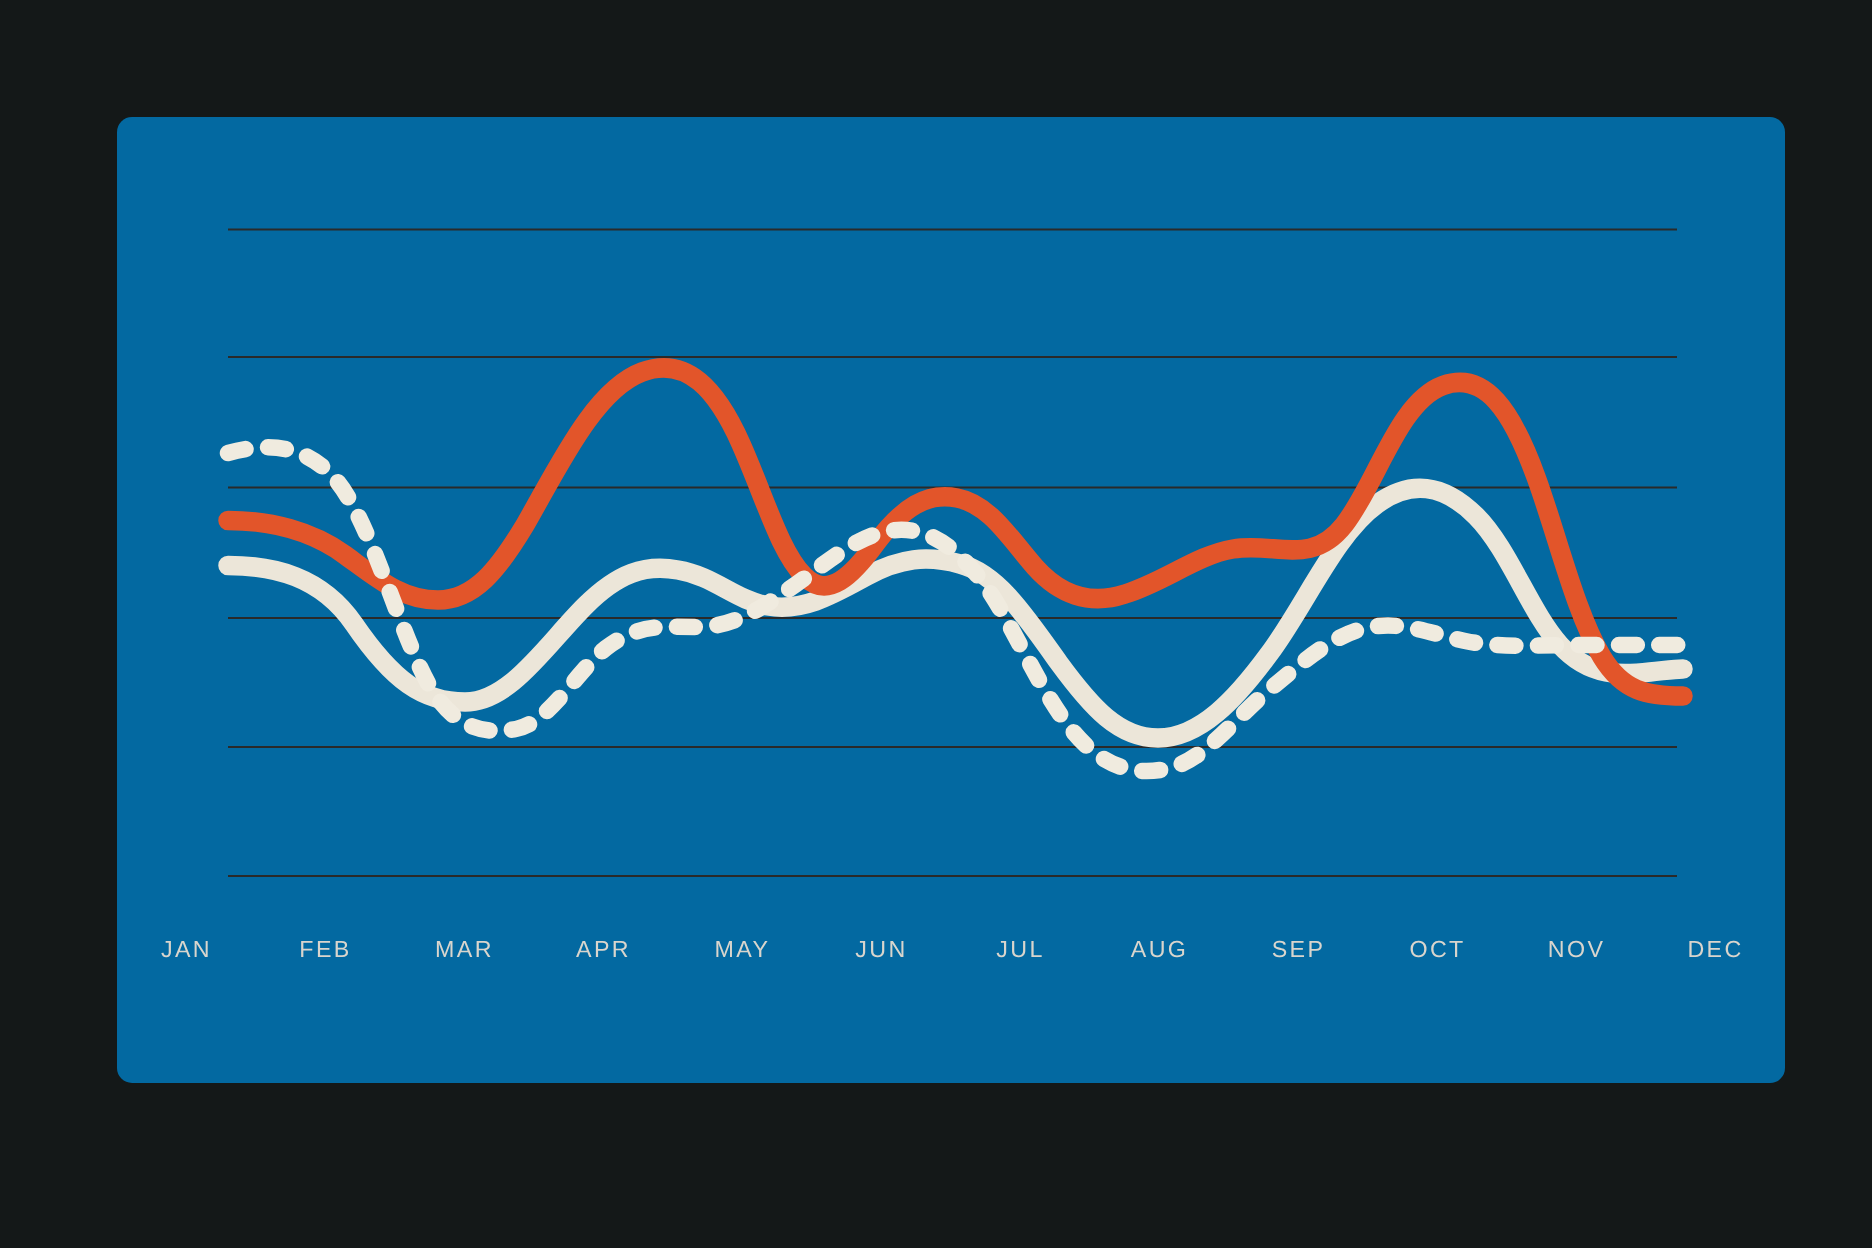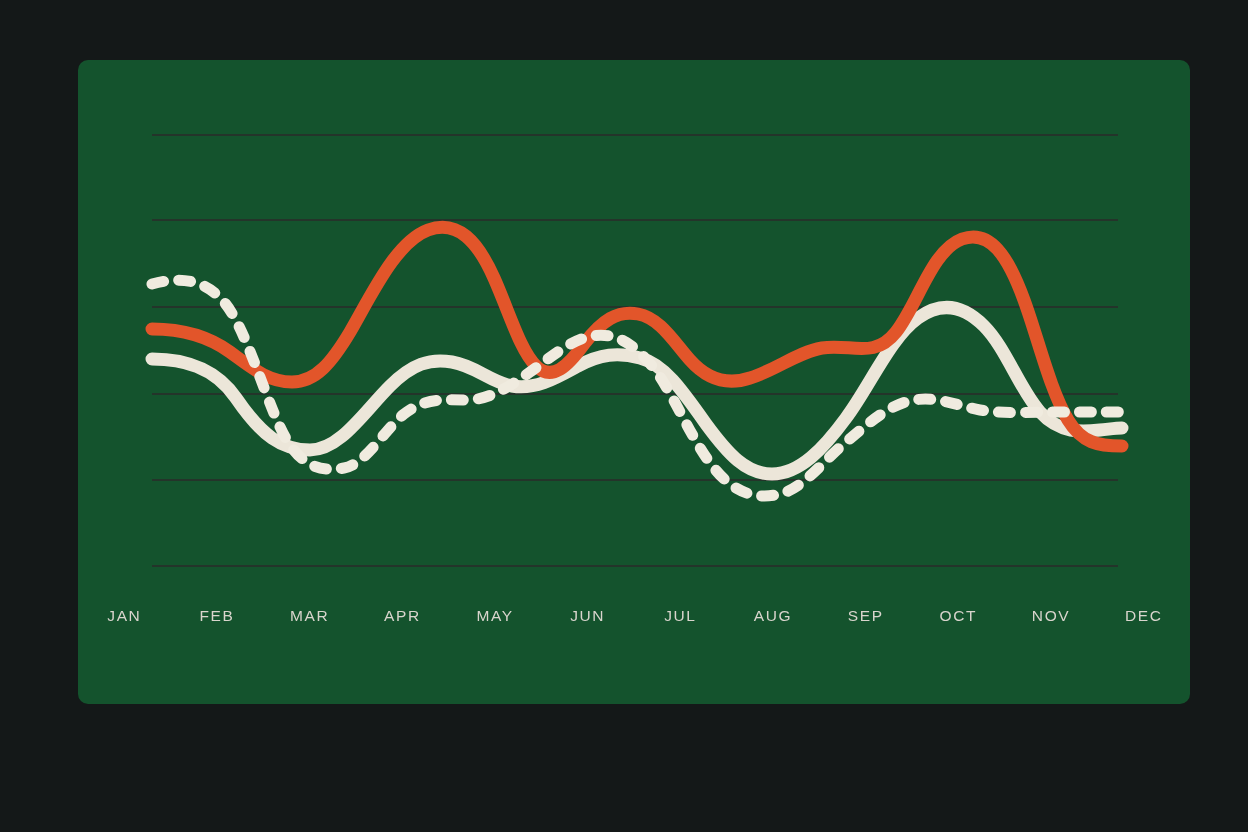--- a/index.html
+++ b/index.html
@@ -16,24 +16,24 @@
     position: relative;
   }
   #page-root {
     position: absolute;
     inset: 0;
     background: #141818;
   }
   .chart-card {
     position: absolute;
     left: 78px;
-    top: 60px;
+    top: 78px;
     width: 1112px;
     height: 644px;
-    background: #14532d;
+    background: #0369a1;
     border-radius: 10px;
     overflow: hidden;
   }
   .chart-svg-wrap {
     position: absolute;
     inset: 0;
   }
   svg.chart-svg {
     display: block;
     width: 1112px;

